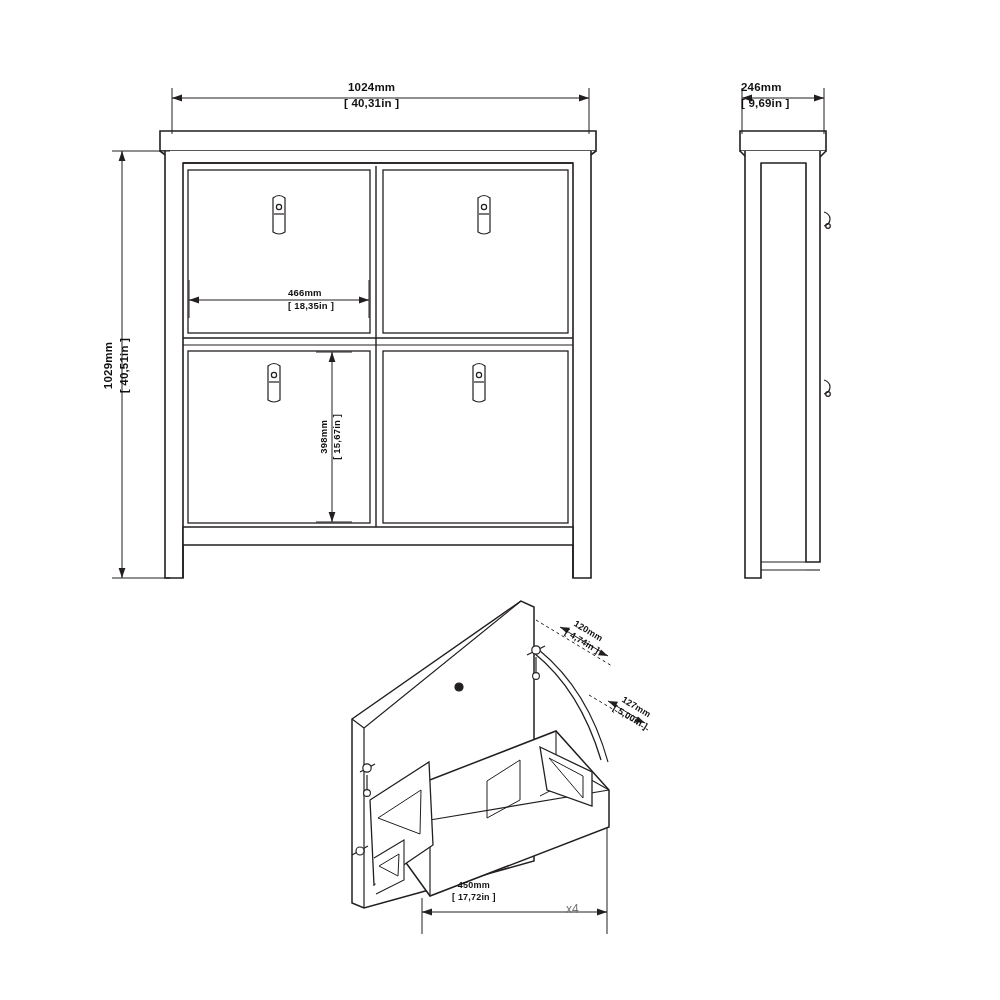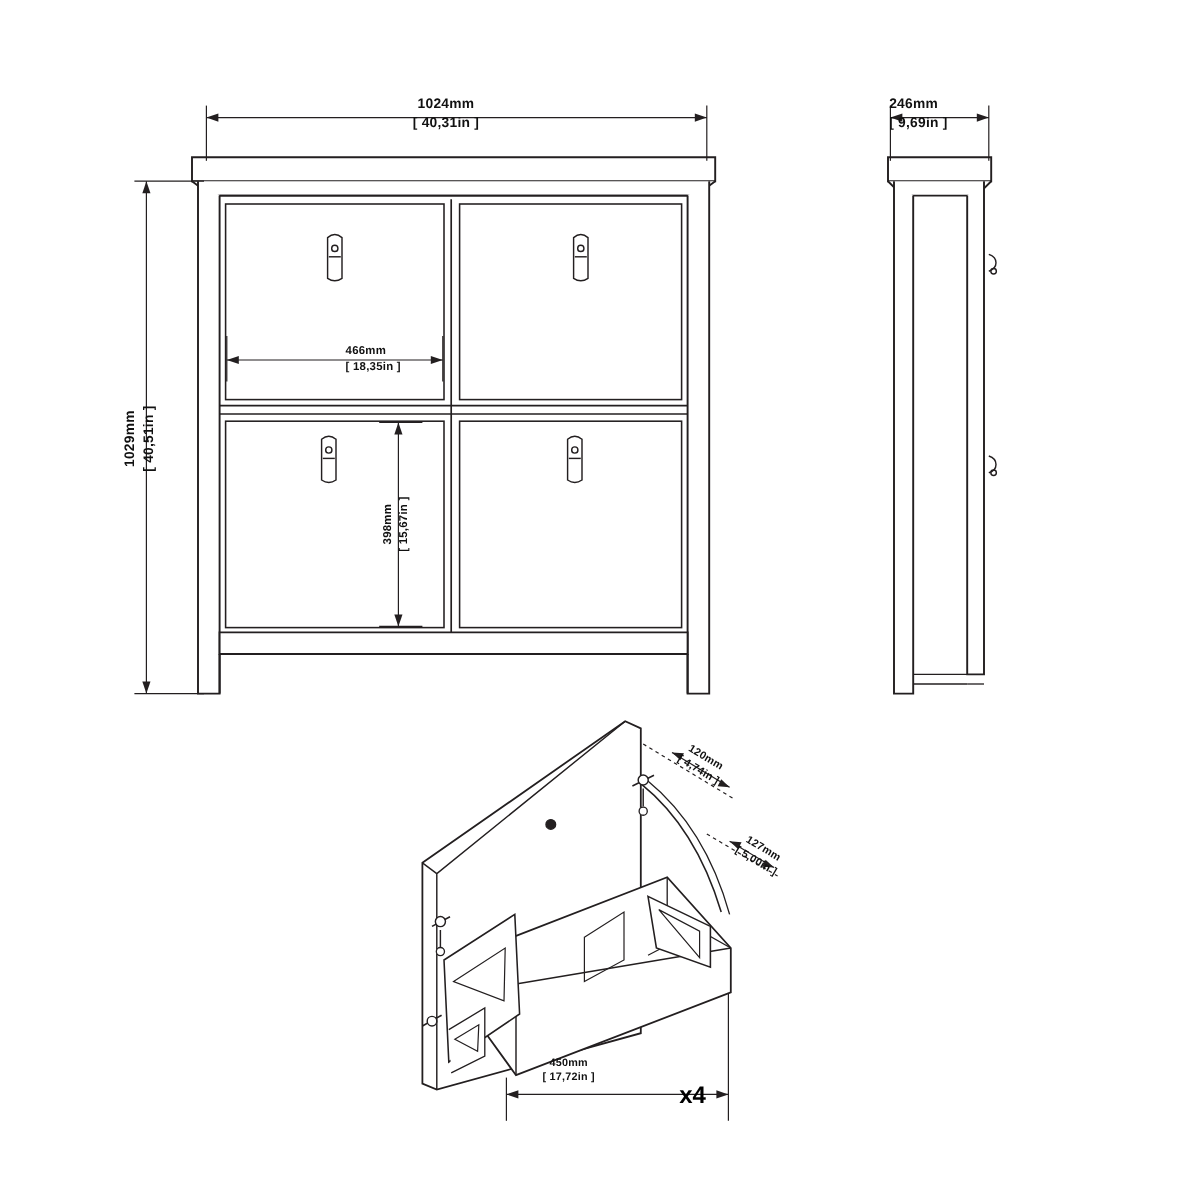--- a/index.html
+++ b/index.html
@@ -38,23 +38,23 @@
   .dim-label .in { display: block; }
   .rot {
     transform-origin: 50% 50%;
   }
   .rot90 {
     transform: rotate(-90deg);
   }
   .qty {
     position: absolute;
     font-family: "Liberation Sans", sans-serif;
-    font-weight: bold;
-    font-size: 20px;
-    color: #000000;
+    font-weight: normal;
+    font-size: 12px;
+    color: #737373;
   }
   .small {
     font-size: 9.5px;
   }
   .tiny {
     font-size: 9px;
   }
 </style>
 </head>
 <body>

